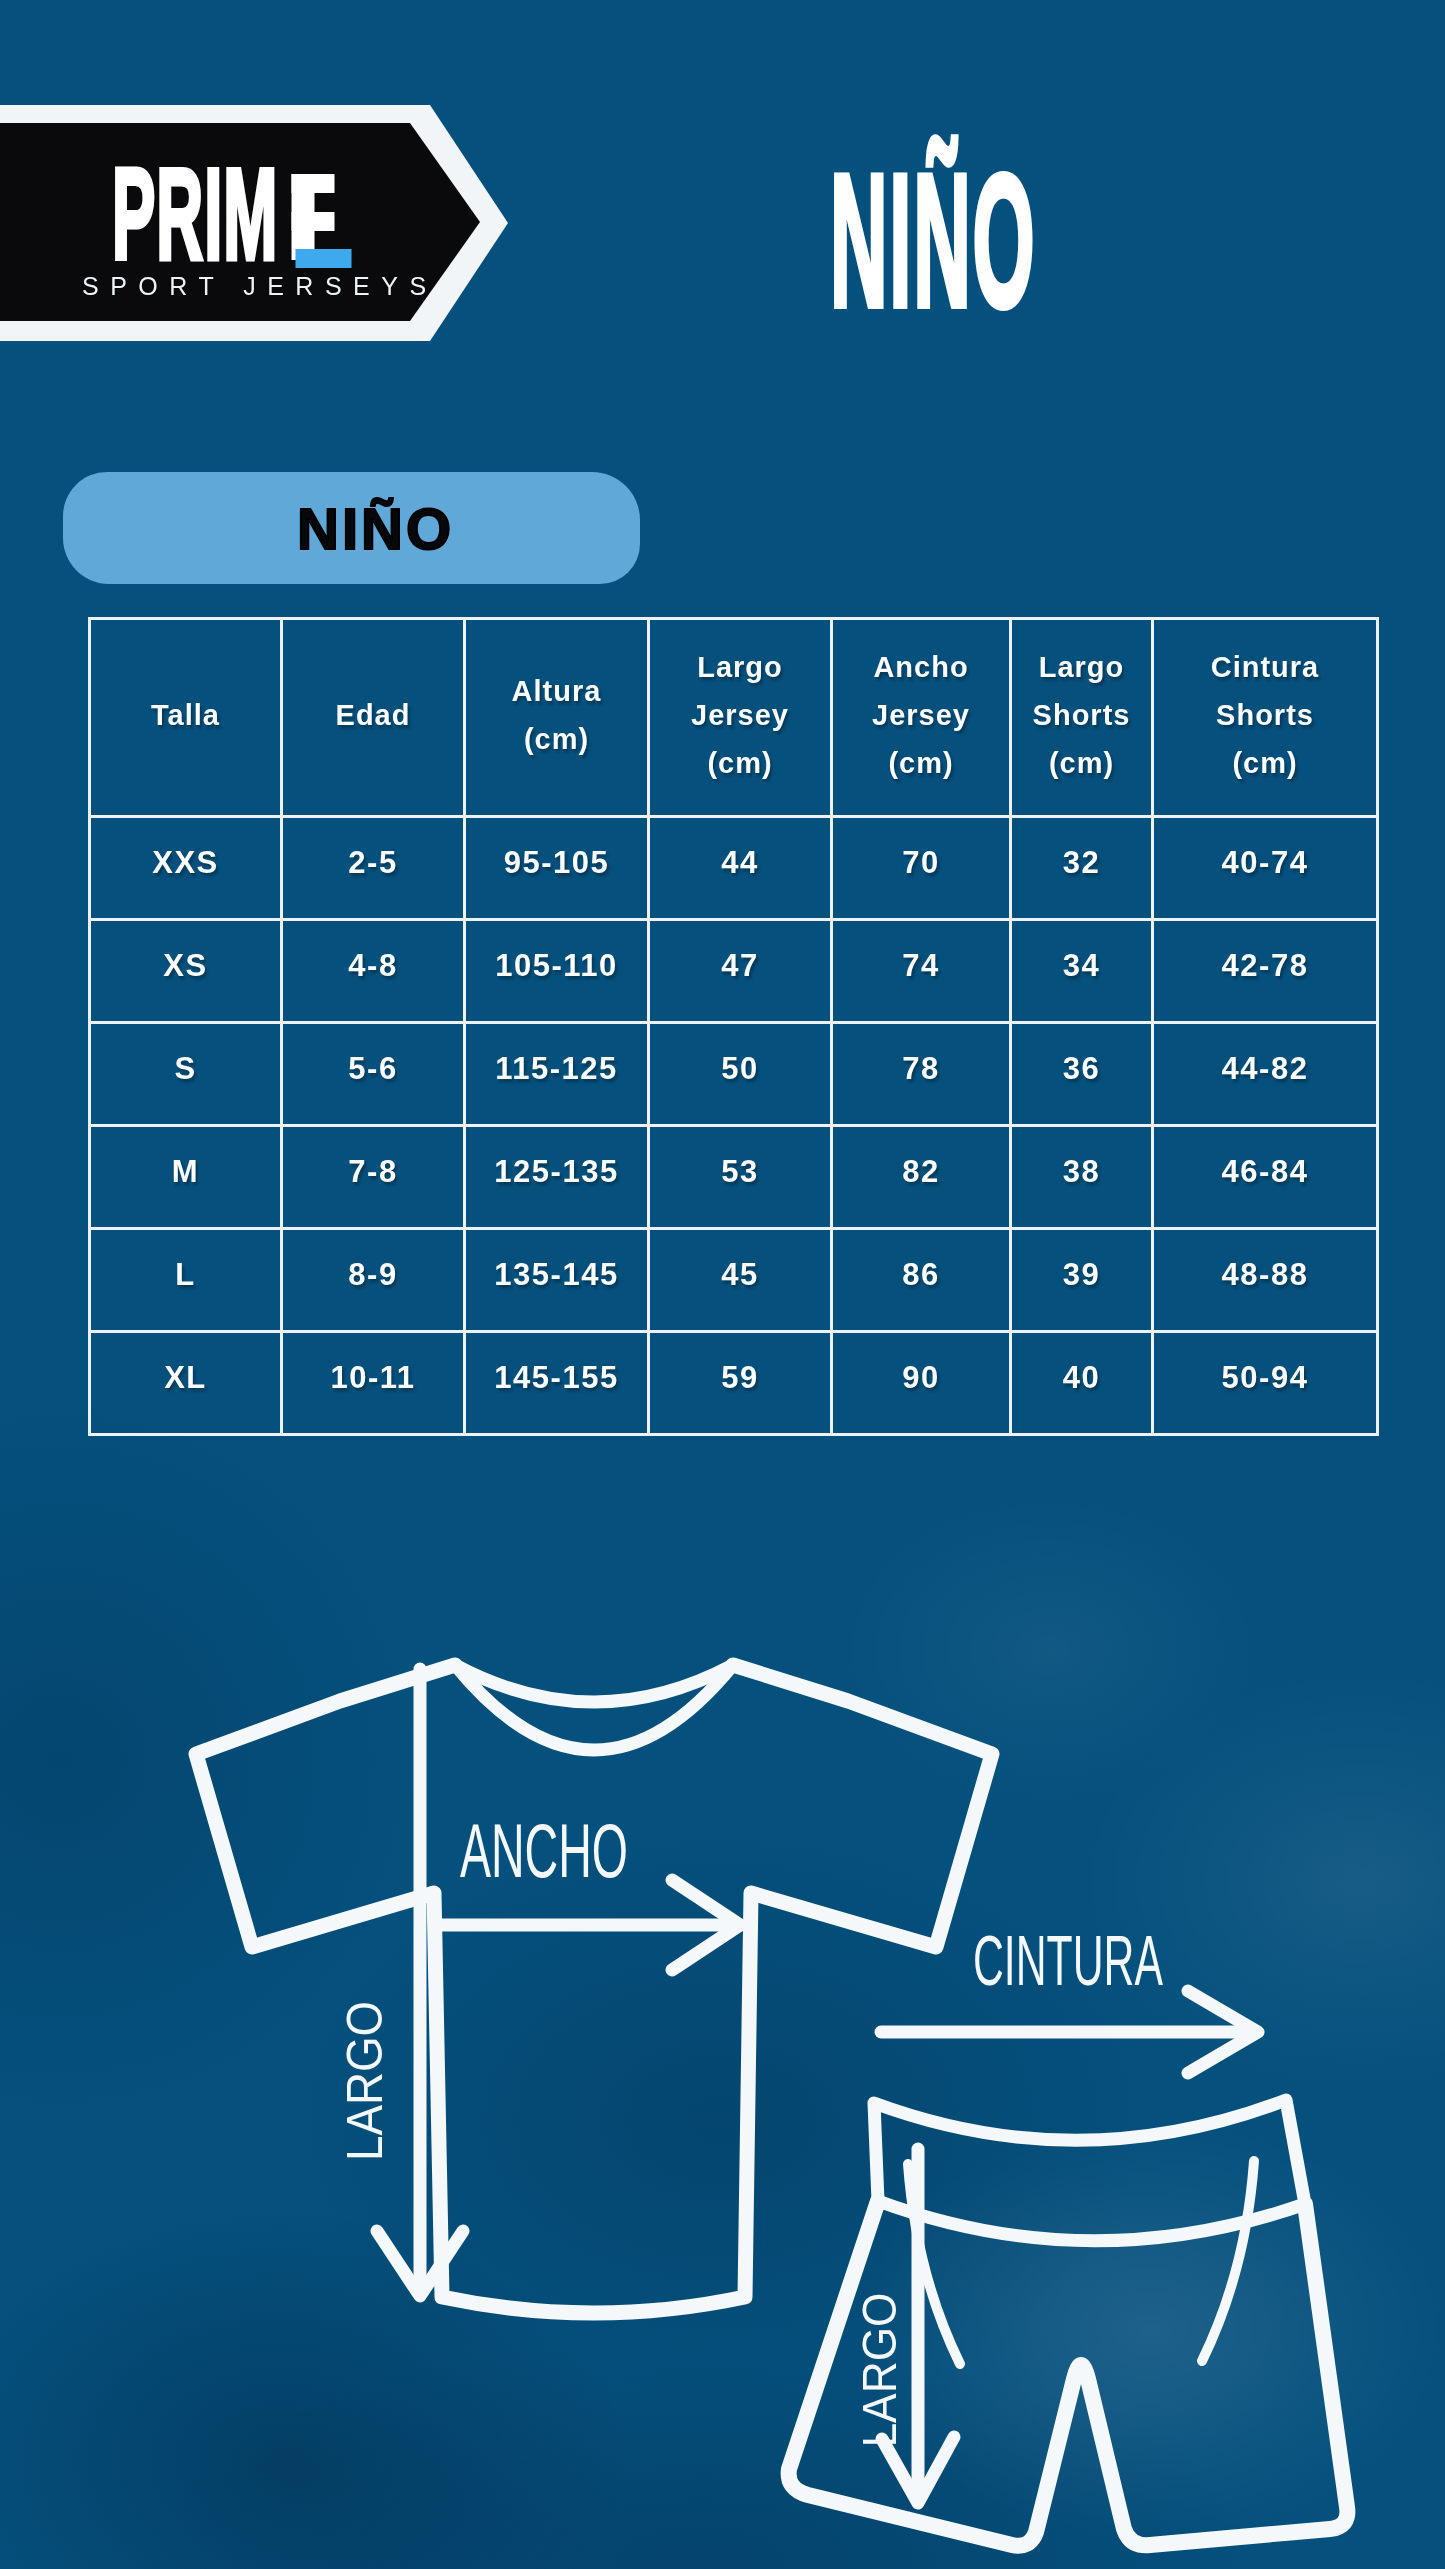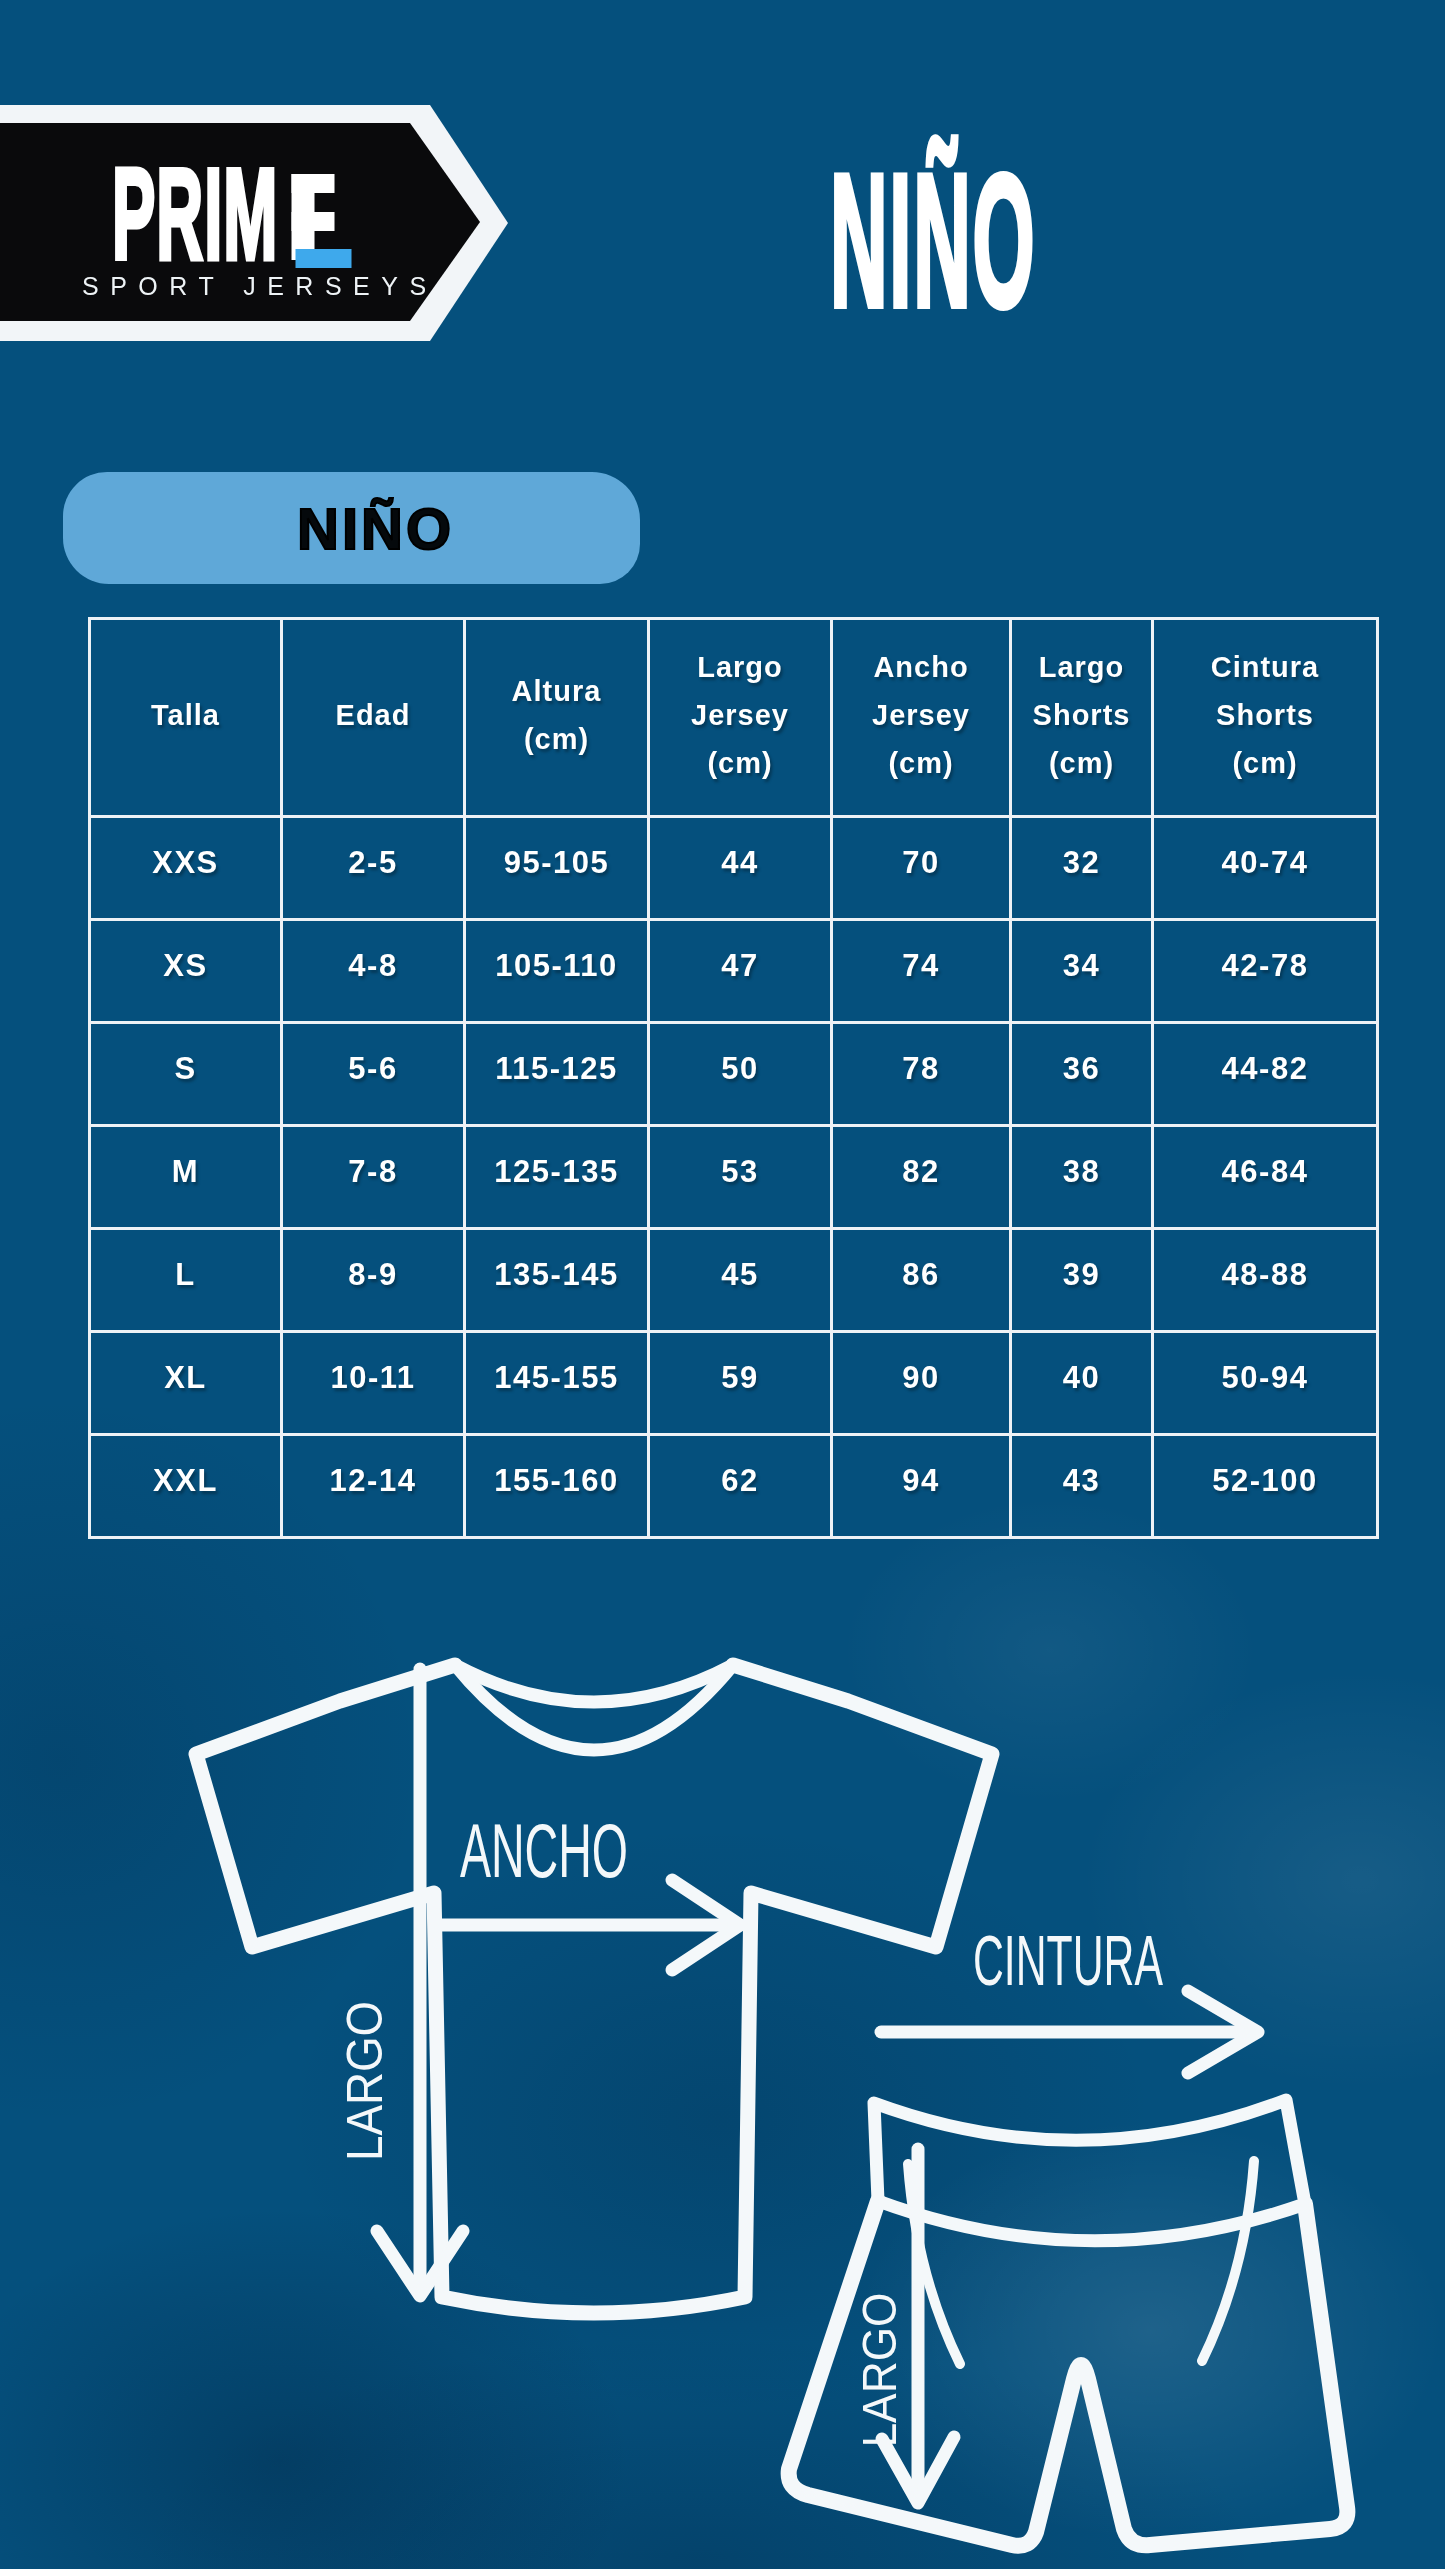--- a/index.html
+++ b/index.html
@@ -163,29 +163,20 @@
         </tr>
         <tr>
           <td>XL</td>
           <td>10-11</td>
           <td>145-155</td>
           <td>59</td>
           <td>90</td>
           <td>40</td>
           <td>50-94</td>
         </tr>
-        <tr>
-          <td>XXL</td>
-          <td>12-14</td>
-          <td>155-160</td>
-          <td>62</td>
-          <td>94</td>
-          <td>43</td>
-          <td>52-100</td>
-        </tr>
       </tbody>
   </table>
 
   <svg class="diagram" viewBox="0 0 1445 1030">
 
     <g>
       <path d="M 455,126 L 340,162 L 196,215 L 252,408 L 434,354 L 442,758 Q 594,790 745,758 L 751,354 L 936,408 L 992,215 L 848,162 L 733,126" stroke-width="15"></path>
       <path d="M 455,126 Q 594,200 733,126" stroke-width="13"></path>
       <path d="M 455,126 Q 594,296 733,126" stroke-width="13"></path>
 

